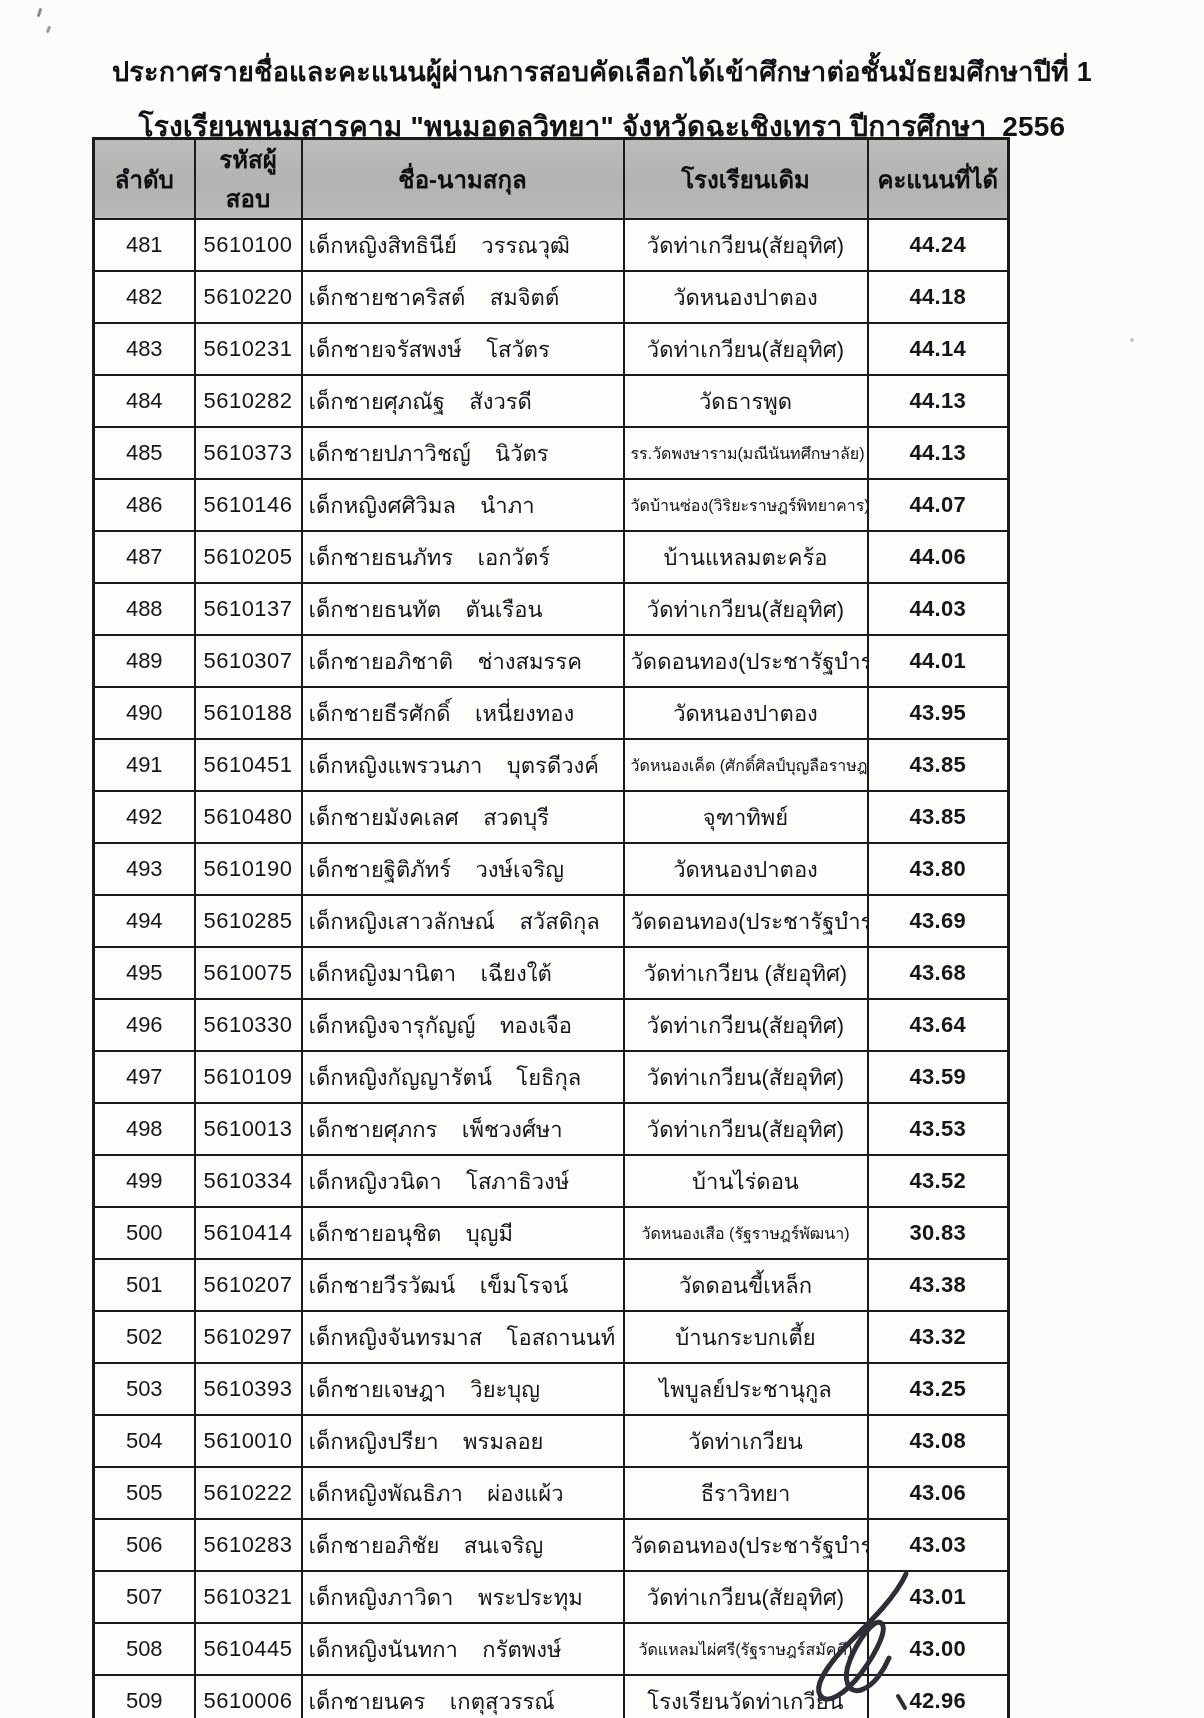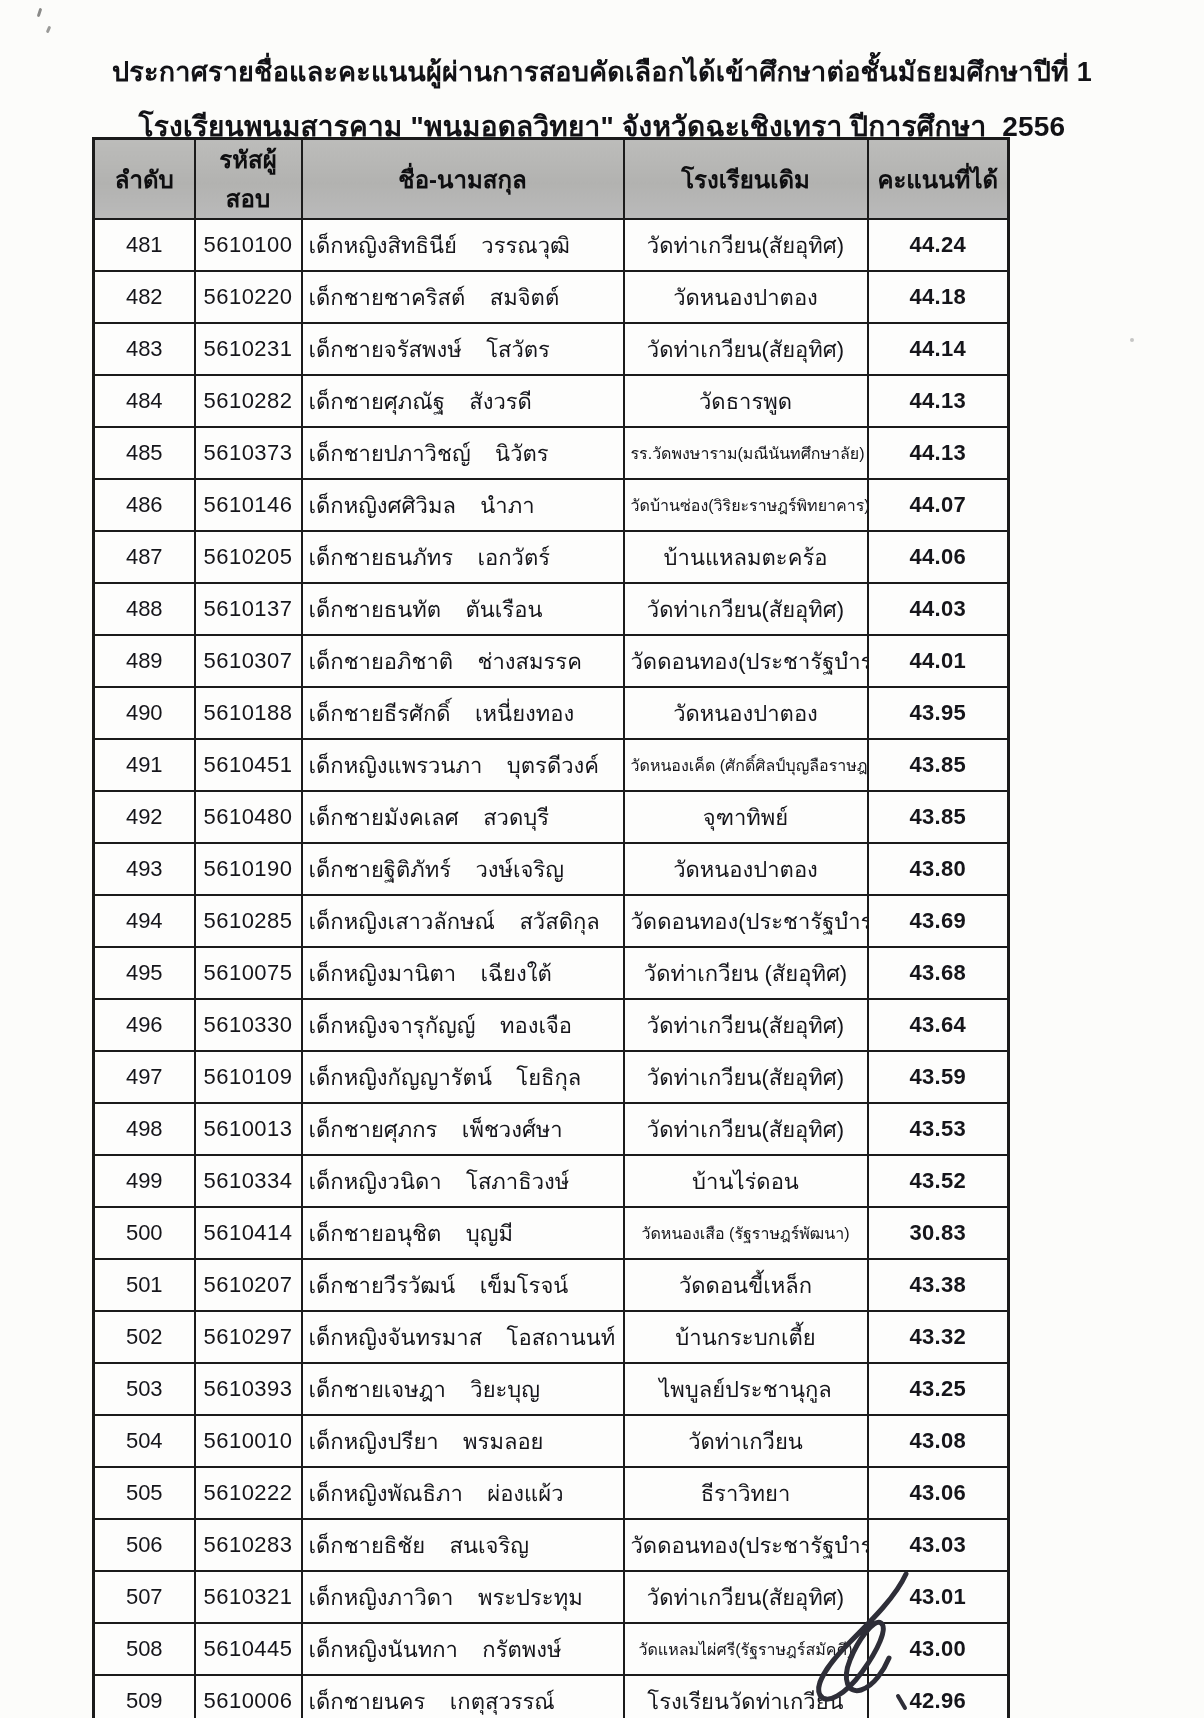--- a/index.html
+++ b/index.html
@@ -289,21 +289,21 @@
         <tr>
           <td class="col-no">505</td>
           <td class="col-code">5610222</td>
           <td class="col-name">เด็กหญิงพัณธิภา    ผ่องแผ้ว</td>
           <td class="col-school">ธีราวิทยา</td>
           <td class="col-score">43.06</td>
         </tr>
         <tr>
           <td class="col-no">506</td>
           <td class="col-code">5610283</td>
-          <td class="col-name">เด็กชายธิชัย    สนเจริญ</td>
+          <td class="col-name">เด็กชายอภิชัย    สนเจริญ</td>
           <td class="col-school">วัดดอนทอง(ประชารัฐบำรุง)</td>
           <td class="col-score">43.03</td>
         </tr>
         <tr>
           <td class="col-no">507</td>
           <td class="col-code">5610321</td>
           <td class="col-name">เด็กหญิงภาวิดา    พระประทุม</td>
           <td class="col-school">วัดท่าเกวียน(สัยอุทิศ)</td>
           <td class="col-score">43.01</td>
         </tr>

